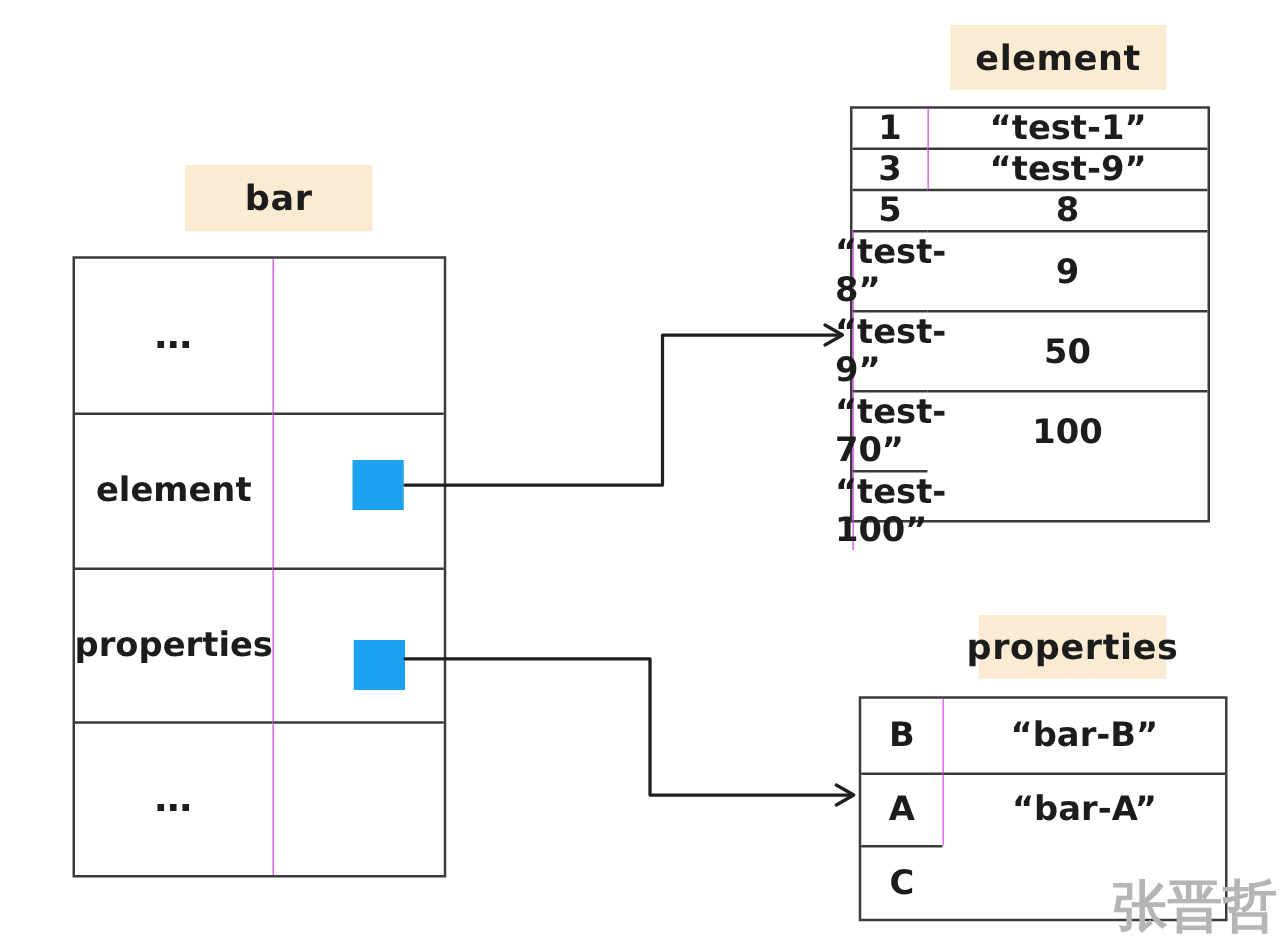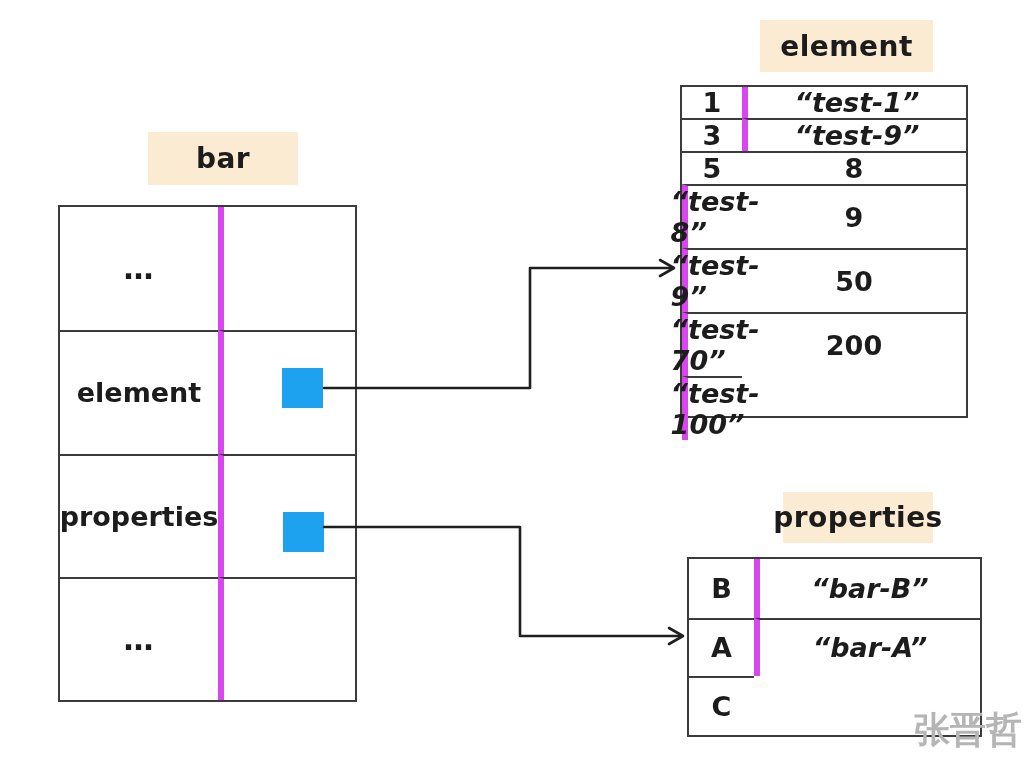--- a/index.html
+++ b/index.html
@@ -50,40 +50,40 @@
   }
   .cell {
     display: flex;
     align-items: center;
     justify-content: center;
     font-size: 27px;
     border-top: 2px solid #3b3b3b;
     position: relative;
   }
   .cell.first-row { border-top: none; }
-  .cell.val { border-left: 6px solid #d946ef; font-style: italic; }
+  .cell.val { border-left: 1px solid #d946ef; }
   .ellipsis { font-size: 30px; letter-spacing: 1px; }
 
   .pointer-square {
     position: absolute;
     width: 41px; height: 40px;
     background: #1ca2ee;
   }
   .pointer-square.element-ptr    { left: 282px; top: 368px; }
   .pointer-square.properties-ptr { left: 283px; top: 512px; }
 
   .arrows-overlay {
     position: absolute;
     left: 0; top: 0; width: 1024px; height: 759px;
     pointer-events: none;
   }
   .watermark {
     position: absolute;
     right: 2px; bottom: 4px;
-    font-size: 36px;
+    font-size: 44px;
     color: #b5b5b5;
     font-weight: bold;
     z-index: 5;
   }
 </style>
 </head>
 <body>
 
 <div class="canvas">
 
@@ -132,21 +132,21 @@
 
     <div class="cell">8</div>
     <div class="cell val">“test-8”</div>
 
     <div class="cell">9</div>
     <div class="cell val">“test-9”</div>
 
     <div class="cell">50</div>
     <div class="cell val">“test-70”</div>
 
-    <div class="cell">200</div>
+    <div class="cell">100</div>
     <div class="cell val">“test-100”</div>
   </div>
 
   <div class="label-chip properties-label">
     <span>properties</span>
   </div>
 
   <div class="dtable properties-table">
     <div class="cell first-row">B</div>
     <div class="cell first-row val">“bar-B”</div>

